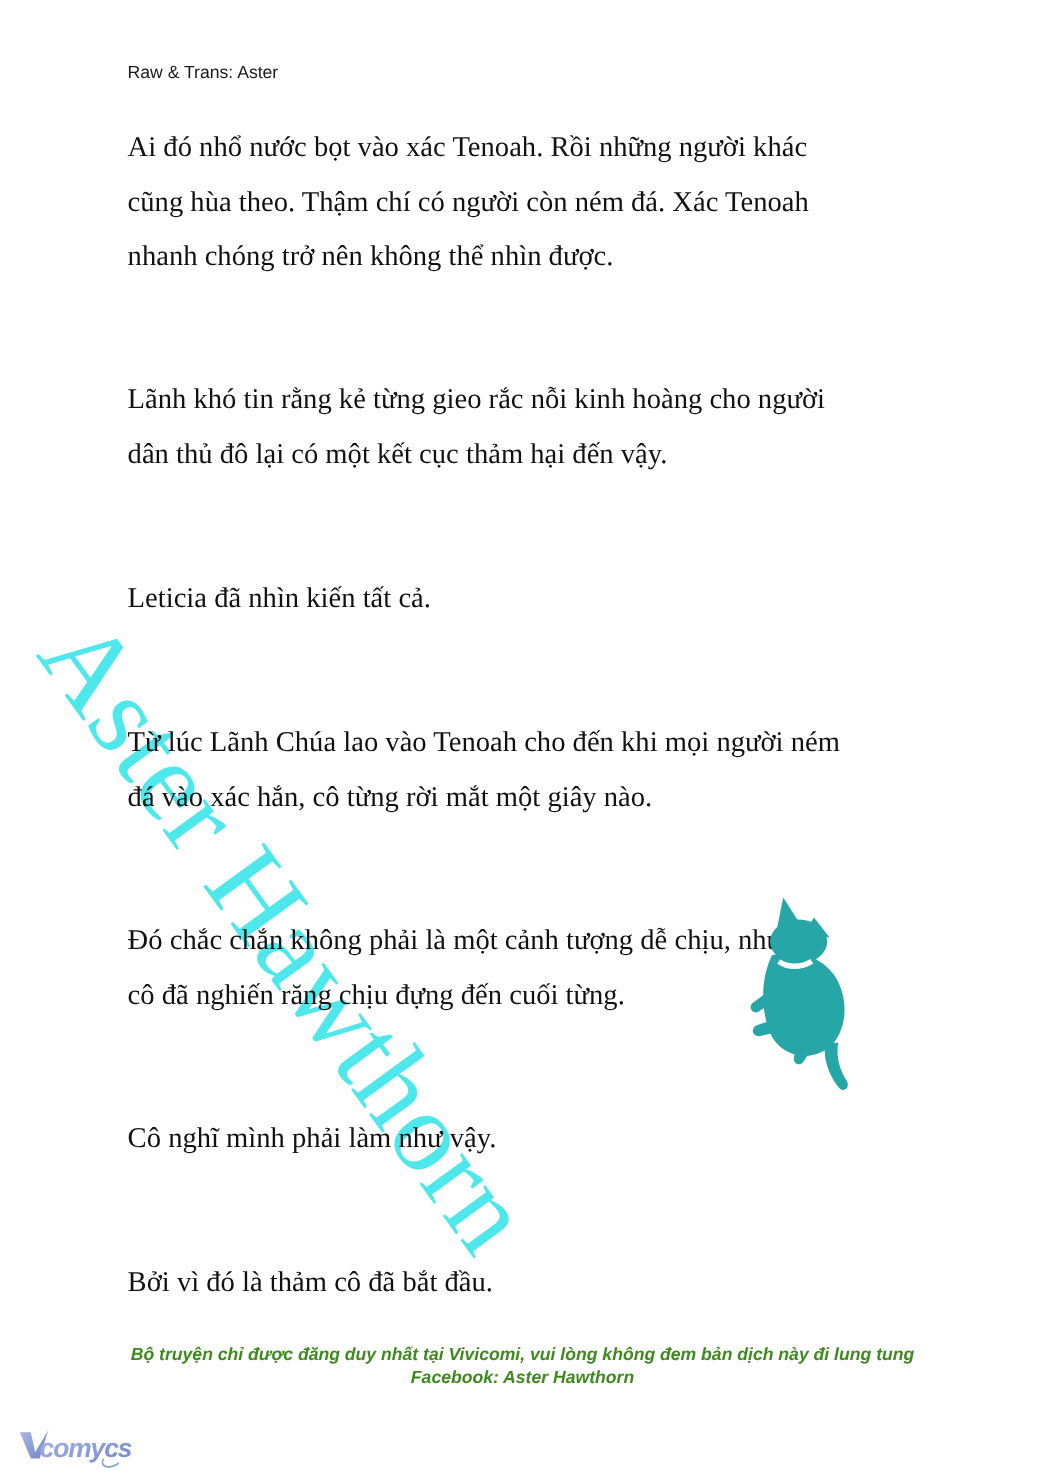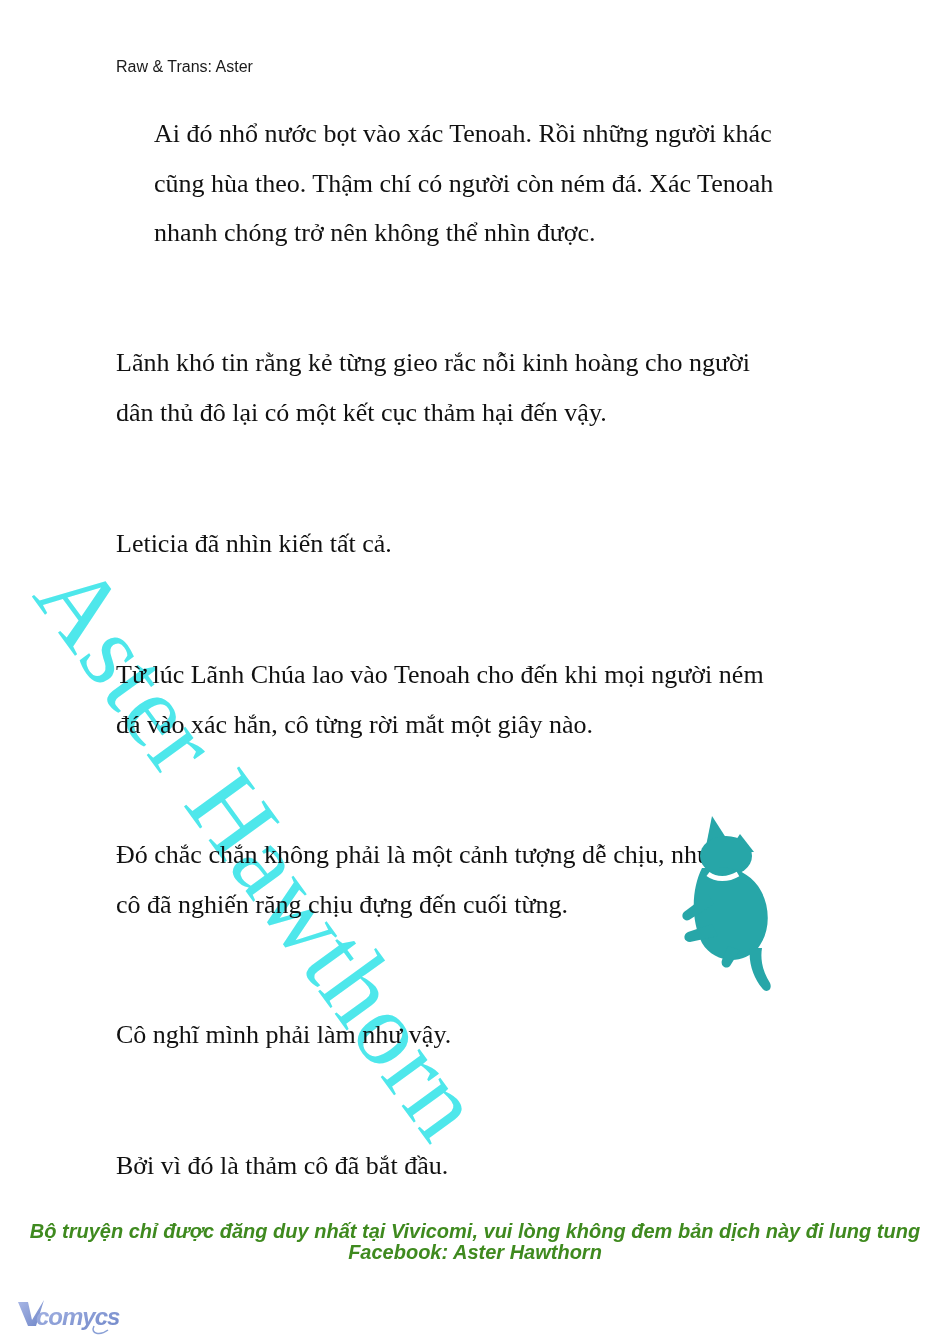--- a/index.html
+++ b/index.html
@@ -72,21 +72,21 @@
 
     .footer {
       position: absolute;
       left: 0;
       width: 950px;
       top: 1221px;
       text-align: center;
       font-family: "Liberation Sans", sans-serif;
       font-weight: bold;
       font-style: italic;
-      font-size: 20px;
+      font-size: 16px;
       line-height: 21px;
       color: #3f8a1f;
     }
     .footer .fline { display: block; }
 
     .logo {
       position: absolute;
       left: 16px;
       top: 1296px;
       width: 130px;
@@ -96,21 +96,21 @@
 </head>
 <body>
 
 <div class="header">Raw &amp; Trans: Aster</div>
 
 <div class="watermark-wrap">
   <div class="watermark">Aster Hawthorn</div>
 </div>
 
 <div class="content">
-  <p class="para" style="top:109px;margin-left:38px;">
+  <p class="para" style="top:109px;">
     <span class="line">Ai đó nhổ nước bọt vào xác Tenoah. Rồi những người khác</span>
     <span class="line">cũng hùa theo. Thậm chí có người còn ném đá. Xác Tenoah</span>
     <span class="line">nhanh chóng trở nên không thể nhìn được.</span>
   </p>
   <p class="para" style="top:338px;">
     <span class="line">Lãnh khó tin rằng kẻ từng gieo rắc nỗi kinh hoàng cho người</span>
     <span class="line">dân thủ đô lại có một kết cục thảm hại đến vậy.</span>
   </p>
   <p class="para" style="top:519px;">
     <span class="line">Leticia đã nhìn kiến tất cả.</span>

